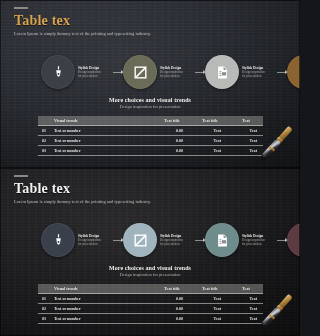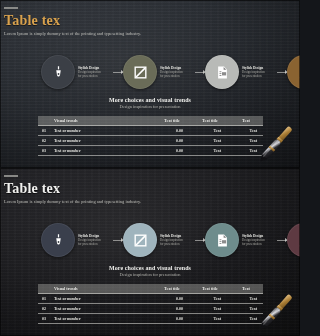--- a/index.html
+++ b/index.html
@@ -18,21 +18,21 @@
   .bg.p2{
     background:
       repeating-linear-gradient(0deg, rgba(255,255,255,.02) 0px, rgba(255,255,255,.02) 1px, rgba(0,0,0,.035) 1px, rgba(0,0,0,.035) 3px),
       repeating-linear-gradient(90deg, rgba(255,255,255,.01) 0px, rgba(255,255,255,.01) 2px, rgba(0,0,0,.025) 2px, rgba(0,0,0,.025) 7px),
       linear-gradient(160deg,#26262a 0%,#212124 30%,#1a1a1d 65%,#141416 100%);
   }
   .vign{position:absolute;inset:0;background:radial-gradient(ellipse at 42% 38%, rgba(255,255,255,.05) 0%, rgba(0,0,0,0) 48%, rgba(0,0,0,.38) 100%);}
   .edge{position:absolute;inset:0;box-shadow:inset 0 0 0 1px rgba(0,0,0,.55);}
 
   
-  .hdr{position:absolute;left:4px;top:7px;}
+  .hdr{position:absolute;left:14px;top:7px;}
   .dash{width:14px;height:2px;background:#9a9a96;opacity:.85;margin-bottom:5px;}
   .title{font-family:"Liberation Serif",serif;font-size:14px;font-weight:700;letter-spacing:.2px;line-height:1;margin:0 0 3px 0;}
   .title.gold{color:#d9a24e;text-shadow:0 1px 1px rgba(0,0,0,.6);}
   .title.white{color:#f2f2f0;text-shadow:0 1px 1px rgba(0,0,0,.7);}
   .subtitle{font-family:"Liberation Serif",serif;font-size:4.4px;color:#cfcfc9;letter-spacing:.05px;white-space:nowrap;opacity:.92;}
 
   
   .chain{position:absolute;left:41px;top:54px;width:218px;height:36px;display:flex;align-items:center;}
   .node{position:relative;display:flex;align-items:center;}
   .circ{width:34px;height:34px;border-radius:50%;display:flex;align-items:center;justify-content:center;

